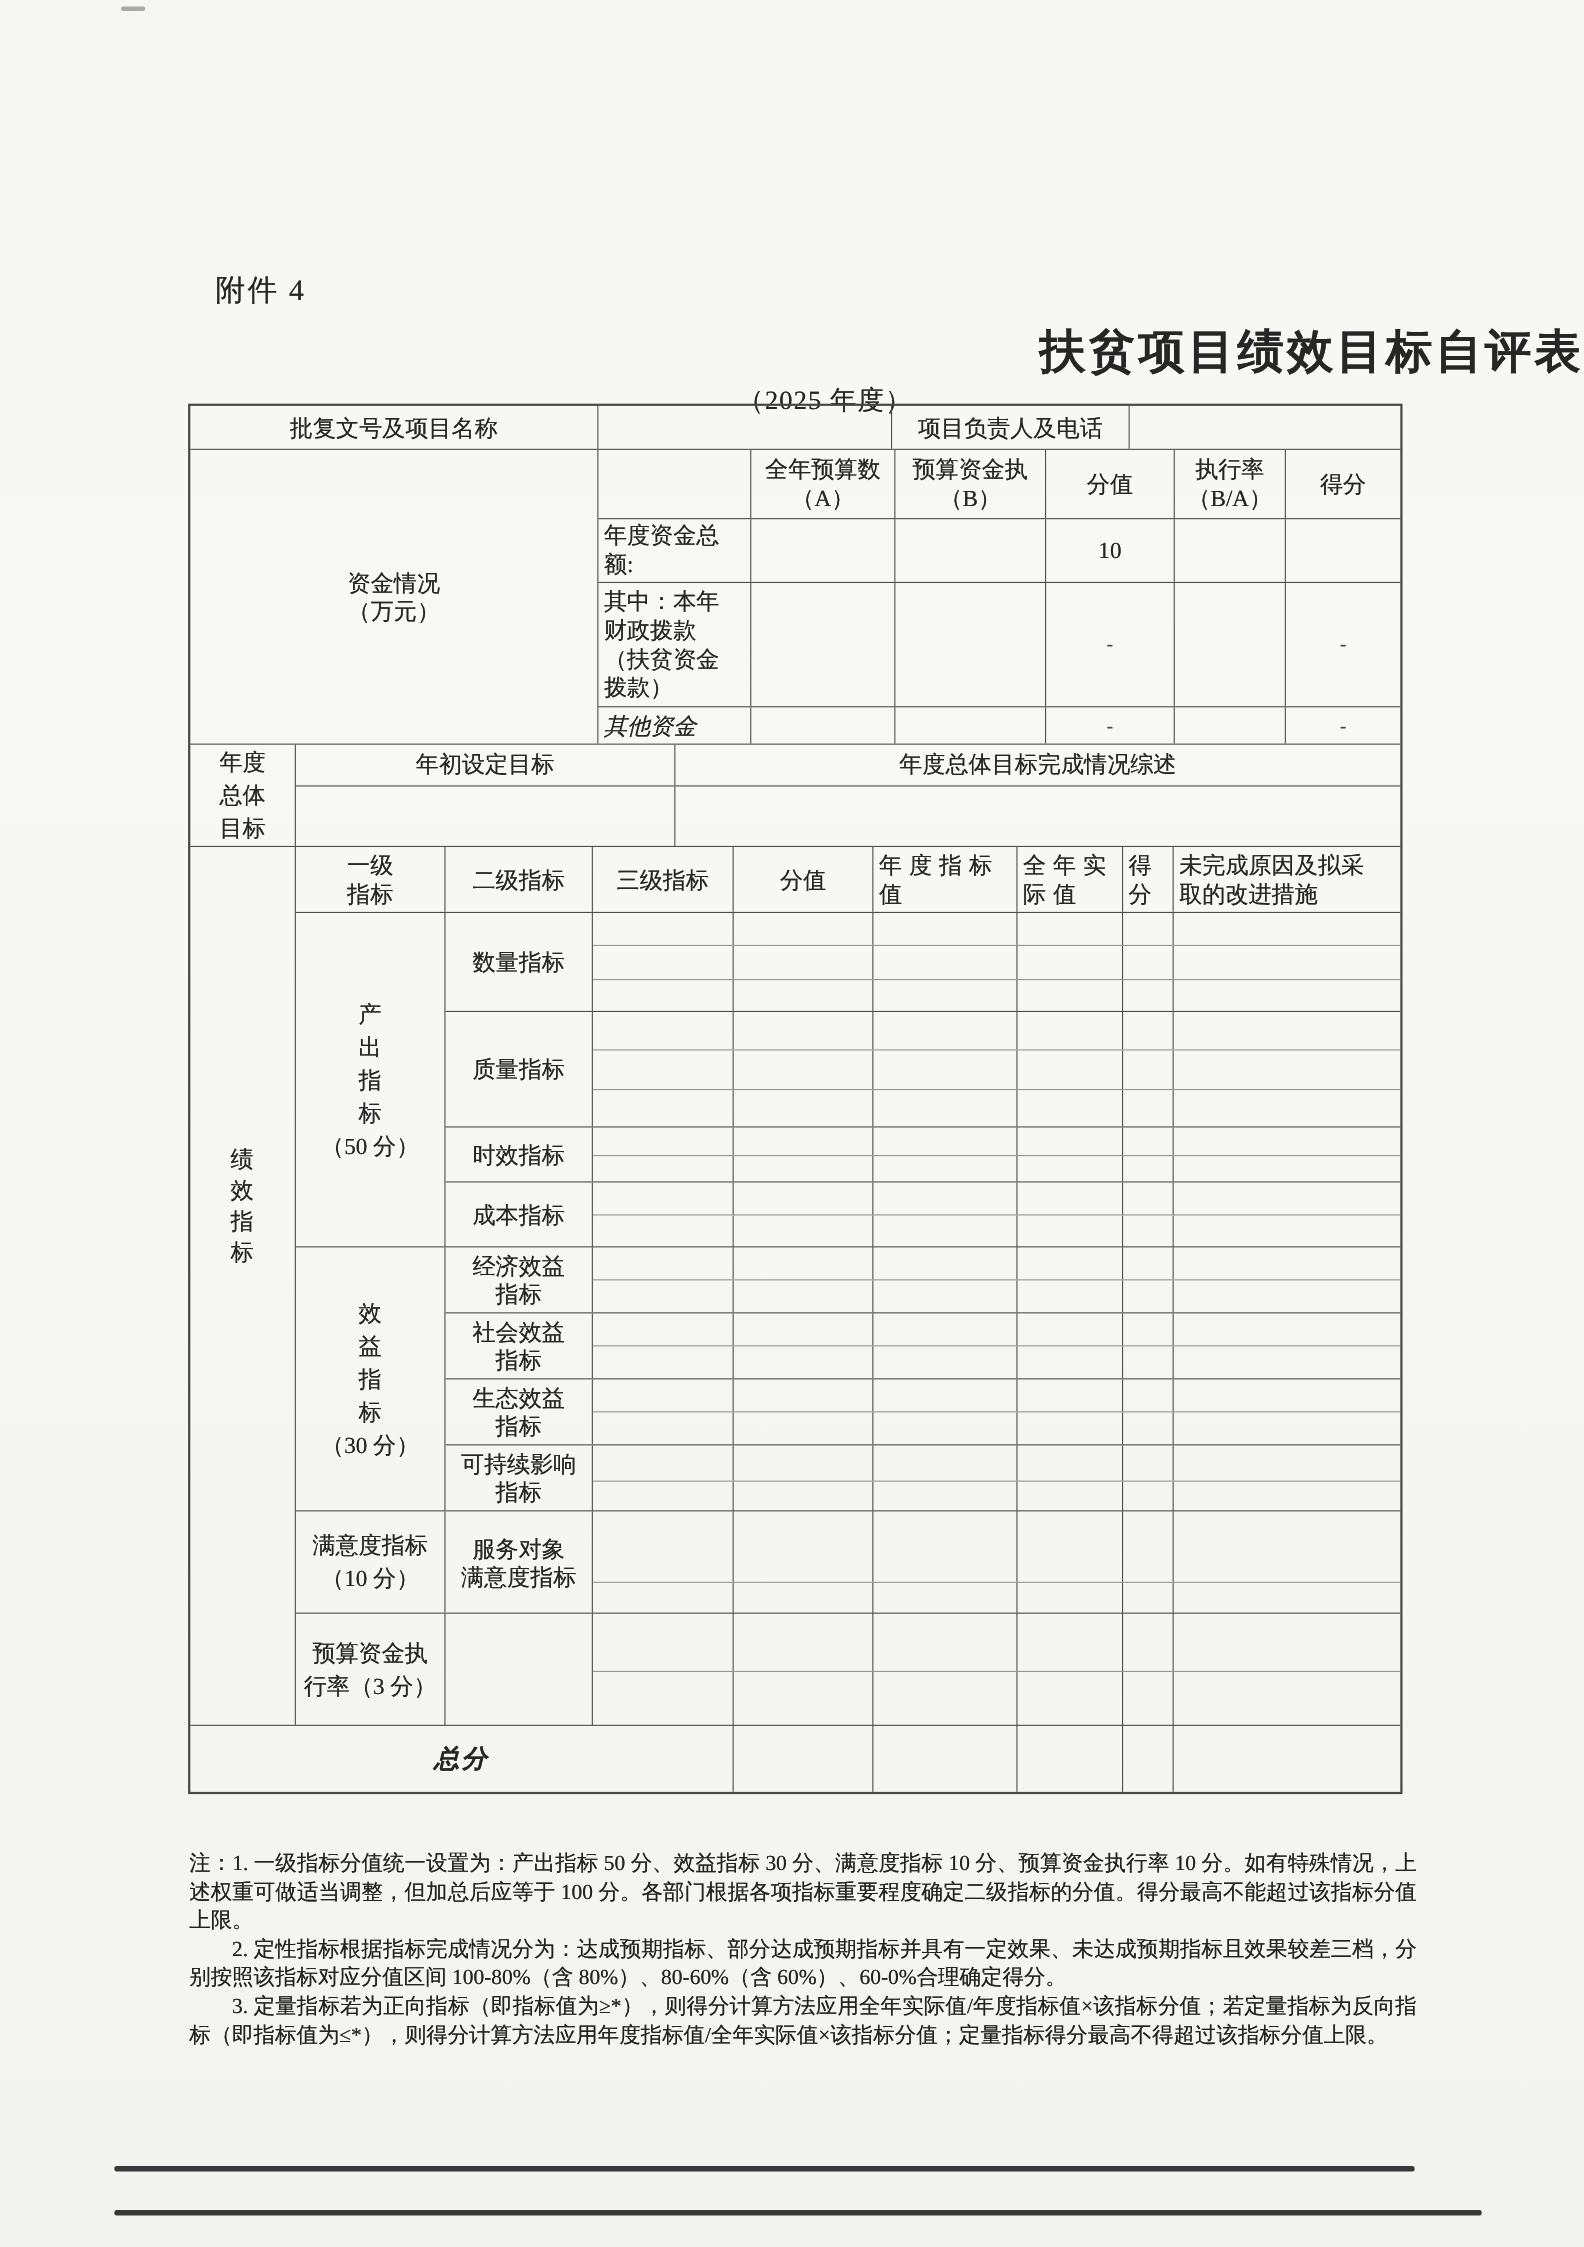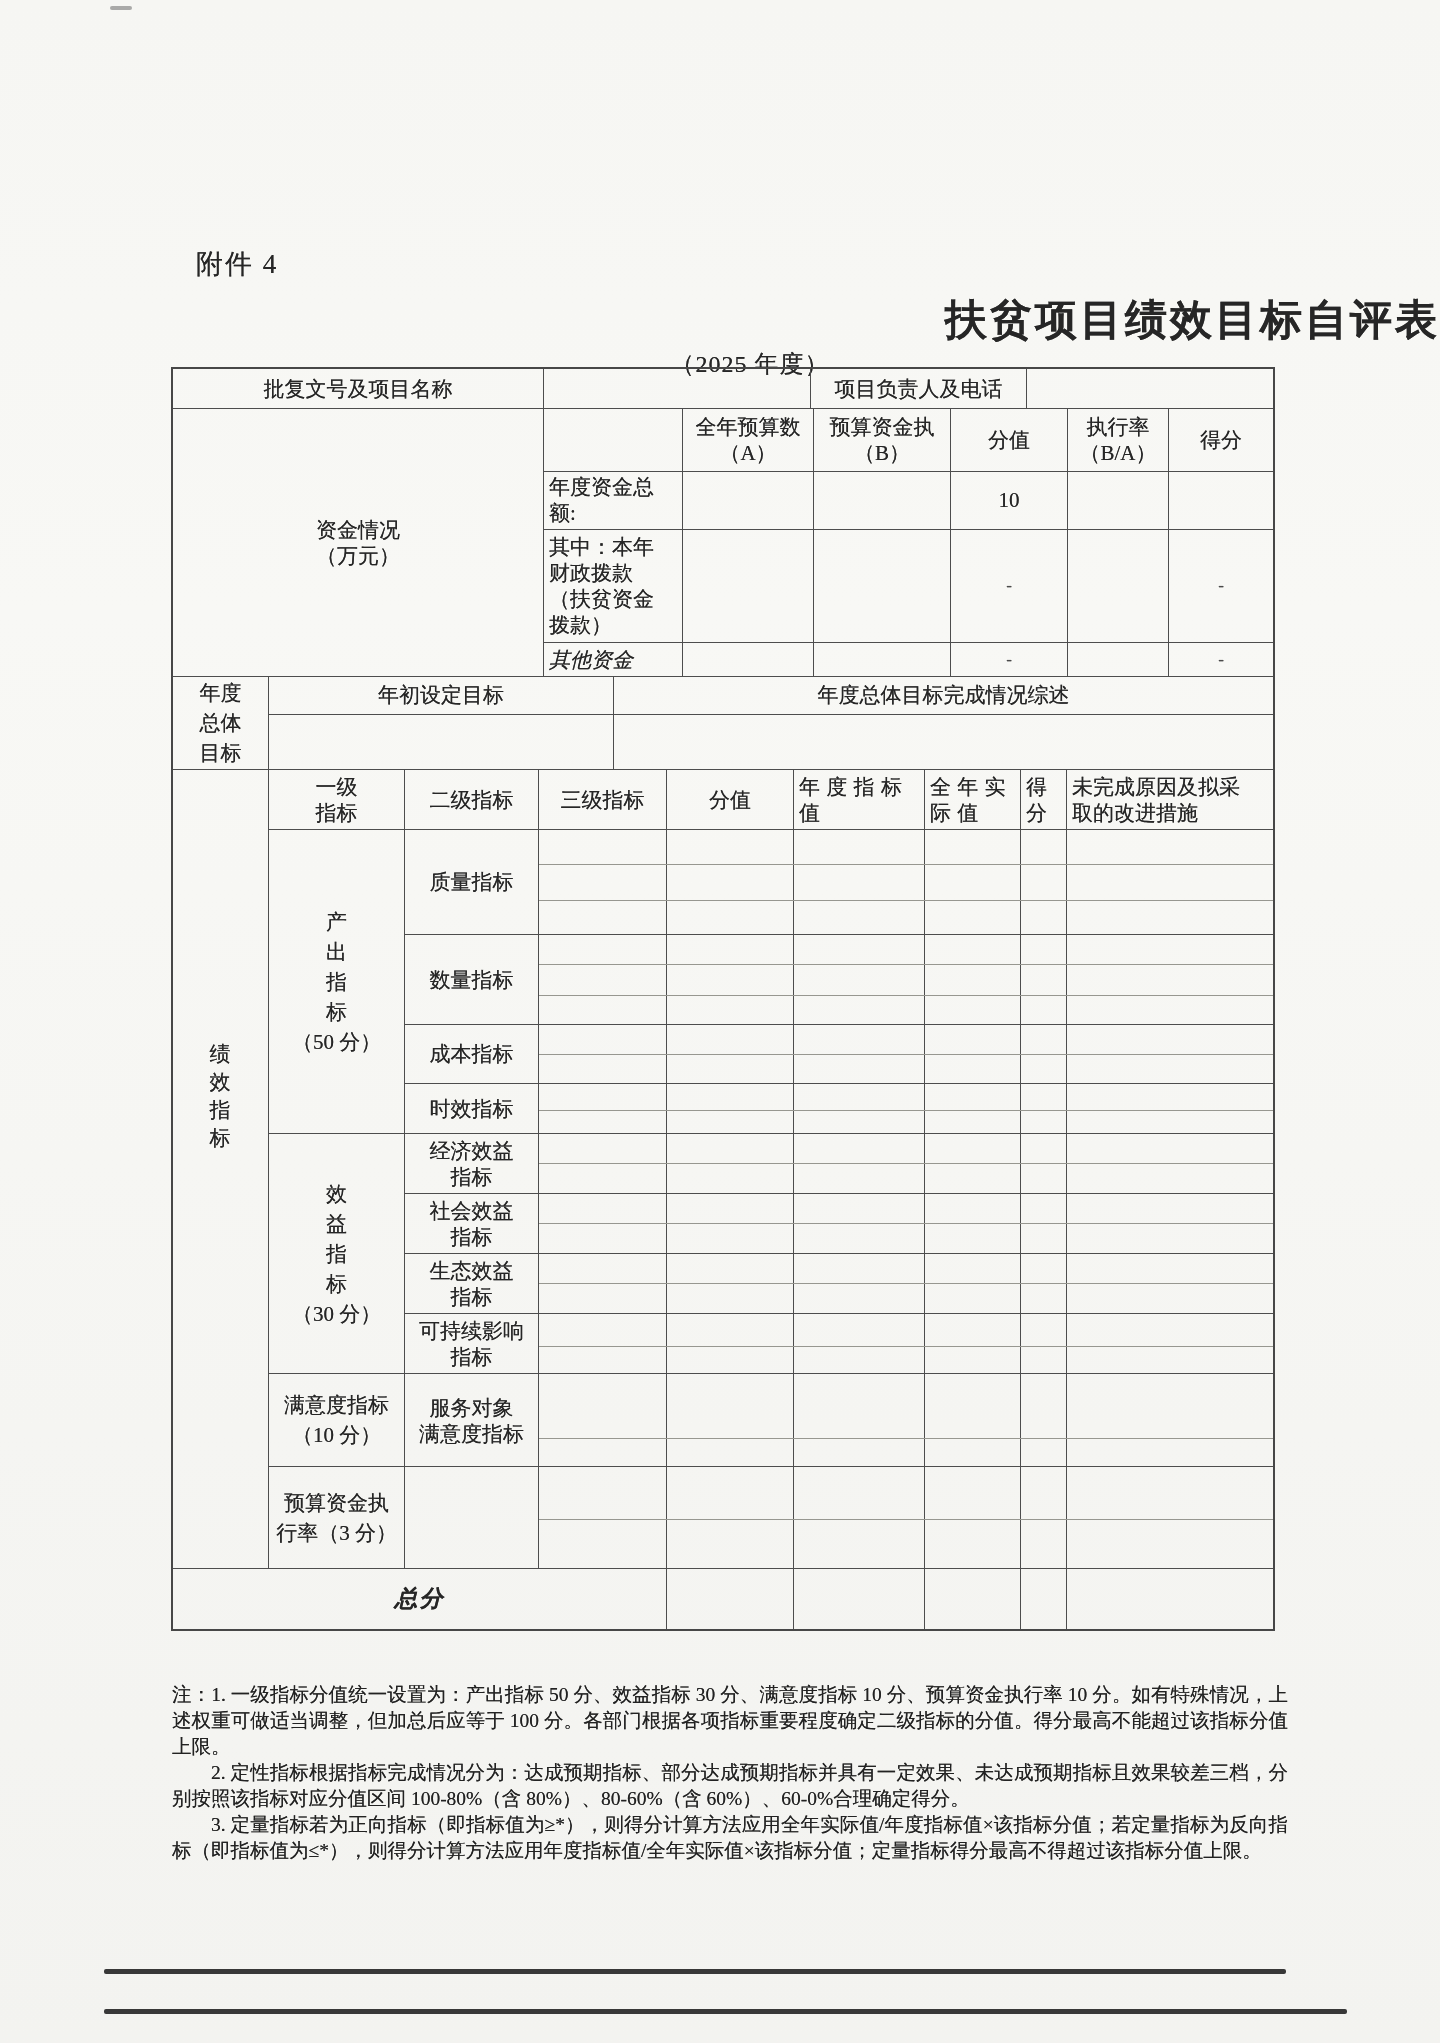--- a/index.html
+++ b/index.html
@@ -143,20 +143,49 @@
 取的改进措施</div>
         </div>
         <div class="vcol f1" id="indicator-body">
             <div class="g-row" style="height: 304px;">
               <div class="c l1cell" style="width: 136px;">产
 出
 指
 标
 （50 分）</div>
               <div class="vcol f1">
+                <div class="l2row" style="height: 90px;">
+                  <div class="c" style="width: 134px;">数量指标</div>
+                  <div class="vcol f1">
+                    <div class="subrow" style="height: 30px;">
+                      <div class="c" style="width: 128px;"></div>
+                      <div class="c" style="width: 127px;"></div>
+                      <div class="c" style="width: 131px;"></div>
+                      <div class="c" style="width: 96px;"></div>
+                      <div class="c" style="width: 46px;"></div>
+                      <div class="c f1"></div>
+                    </div>
+                    <div class="subrow" style="height: 32px;">
+                      <div class="c" style="width: 128px;"></div>
+                      <div class="c" style="width: 127px;"></div>
+                      <div class="c" style="width: 131px;"></div>
+                      <div class="c" style="width: 96px;"></div>
+                      <div class="c" style="width: 46px;"></div>
+                      <div class="c f1"></div>
+                    </div>
+                    <div class="subrow" style="height: 28px;">
+                      <div class="c" style="width: 128px;"></div>
+                      <div class="c" style="width: 127px;"></div>
+                      <div class="c" style="width: 131px;"></div>
+                      <div class="c" style="width: 96px;"></div>
+                      <div class="c" style="width: 46px;"></div>
+                      <div class="c f1"></div>
+                    </div>
+                  </div>
+                </div>
                 <div class="l2row" style="height: 105px;">
                   <div class="c" style="width: 134px;">质量指标</div>
                   <div class="vcol f1">
                     <div class="subrow" style="height: 35px;">
                       <div class="c" style="width: 128px;"></div>
                       <div class="c" style="width: 127px;"></div>
                       <div class="c" style="width: 131px;"></div>
                       <div class="c" style="width: 96px;"></div>
                       <div class="c" style="width: 46px;"></div>
                       <div class="c f1"></div>
@@ -172,40 +201,32 @@
                     <div class="subrow" style="height: 33px;">
                       <div class="c" style="width: 128px;"></div>
                       <div class="c" style="width: 127px;"></div>
                       <div class="c" style="width: 131px;"></div>
                       <div class="c" style="width: 96px;"></div>
                       <div class="c" style="width: 46px;"></div>
                       <div class="c f1"></div>
                     </div>
                   </div>
                 </div>
-                <div class="l2row" style="height: 90px;">
-                  <div class="c" style="width: 134px;">数量指标</div>
-                  <div class="vcol f1">
-                    <div class="subrow" style="height: 30px;">
-                      <div class="c" style="width: 128px;"></div>
-                      <div class="c" style="width: 127px;"></div>
-                      <div class="c" style="width: 131px;"></div>
-                      <div class="c" style="width: 96px;"></div>
-                      <div class="c" style="width: 46px;"></div>
-                      <div class="c f1"></div>
-                    </div>
-                    <div class="subrow" style="height: 32px;">
-                      <div class="c" style="width: 128px;"></div>
-                      <div class="c" style="width: 127px;"></div>
-                      <div class="c" style="width: 131px;"></div>
-                      <div class="c" style="width: 96px;"></div>
-                      <div class="c" style="width: 46px;"></div>
-                      <div class="c f1"></div>
-                    </div>
-                    <div class="subrow" style="height: 28px;">
+                <div class="l2row" style="height: 50px;">
+                  <div class="c" style="width: 134px;">时效指标</div>
+                  <div class="vcol f1">
+                    <div class="subrow" style="height: 27px;">
+                      <div class="c" style="width: 128px;"></div>
+                      <div class="c" style="width: 127px;"></div>
+                      <div class="c" style="width: 131px;"></div>
+                      <div class="c" style="width: 96px;"></div>
+                      <div class="c" style="width: 46px;"></div>
+                      <div class="c f1"></div>
+                    </div>
+                    <div class="subrow" style="height: 23px;">
                       <div class="c" style="width: 128px;"></div>
                       <div class="c" style="width: 127px;"></div>
                       <div class="c" style="width: 131px;"></div>
                       <div class="c" style="width: 96px;"></div>
                       <div class="c" style="width: 46px;"></div>
                       <div class="c f1"></div>
                     </div>
                   </div>
                 </div>
                 <div class="l2row" style="height: 59px;">
@@ -213,41 +234,20 @@
                   <div class="vcol f1">
                     <div class="subrow" style="height: 30px;">
                       <div class="c" style="width: 128px;"></div>
                       <div class="c" style="width: 127px;"></div>
                       <div class="c" style="width: 131px;"></div>
                       <div class="c" style="width: 96px;"></div>
                       <div class="c" style="width: 46px;"></div>
                       <div class="c f1"></div>
                     </div>
                     <div class="subrow" style="height: 29px;">
-                      <div class="c" style="width: 128px;"></div>
-                      <div class="c" style="width: 127px;"></div>
-                      <div class="c" style="width: 131px;"></div>
-                      <div class="c" style="width: 96px;"></div>
-                      <div class="c" style="width: 46px;"></div>
-                      <div class="c f1"></div>
-                    </div>
-                  </div>
-                </div>
-                <div class="l2row" style="height: 50px;">
-                  <div class="c" style="width: 134px;">时效指标</div>
-                  <div class="vcol f1">
-                    <div class="subrow" style="height: 27px;">
-                      <div class="c" style="width: 128px;"></div>
-                      <div class="c" style="width: 127px;"></div>
-                      <div class="c" style="width: 131px;"></div>
-                      <div class="c" style="width: 96px;"></div>
-                      <div class="c" style="width: 46px;"></div>
-                      <div class="c f1"></div>
-                    </div>
-                    <div class="subrow" style="height: 23px;">
                       <div class="c" style="width: 128px;"></div>
                       <div class="c" style="width: 127px;"></div>
                       <div class="c" style="width: 131px;"></div>
                       <div class="c" style="width: 96px;"></div>
                       <div class="c" style="width: 46px;"></div>
                       <div class="c f1"></div>
                     </div>
                   </div>
                 </div>
               </div>

